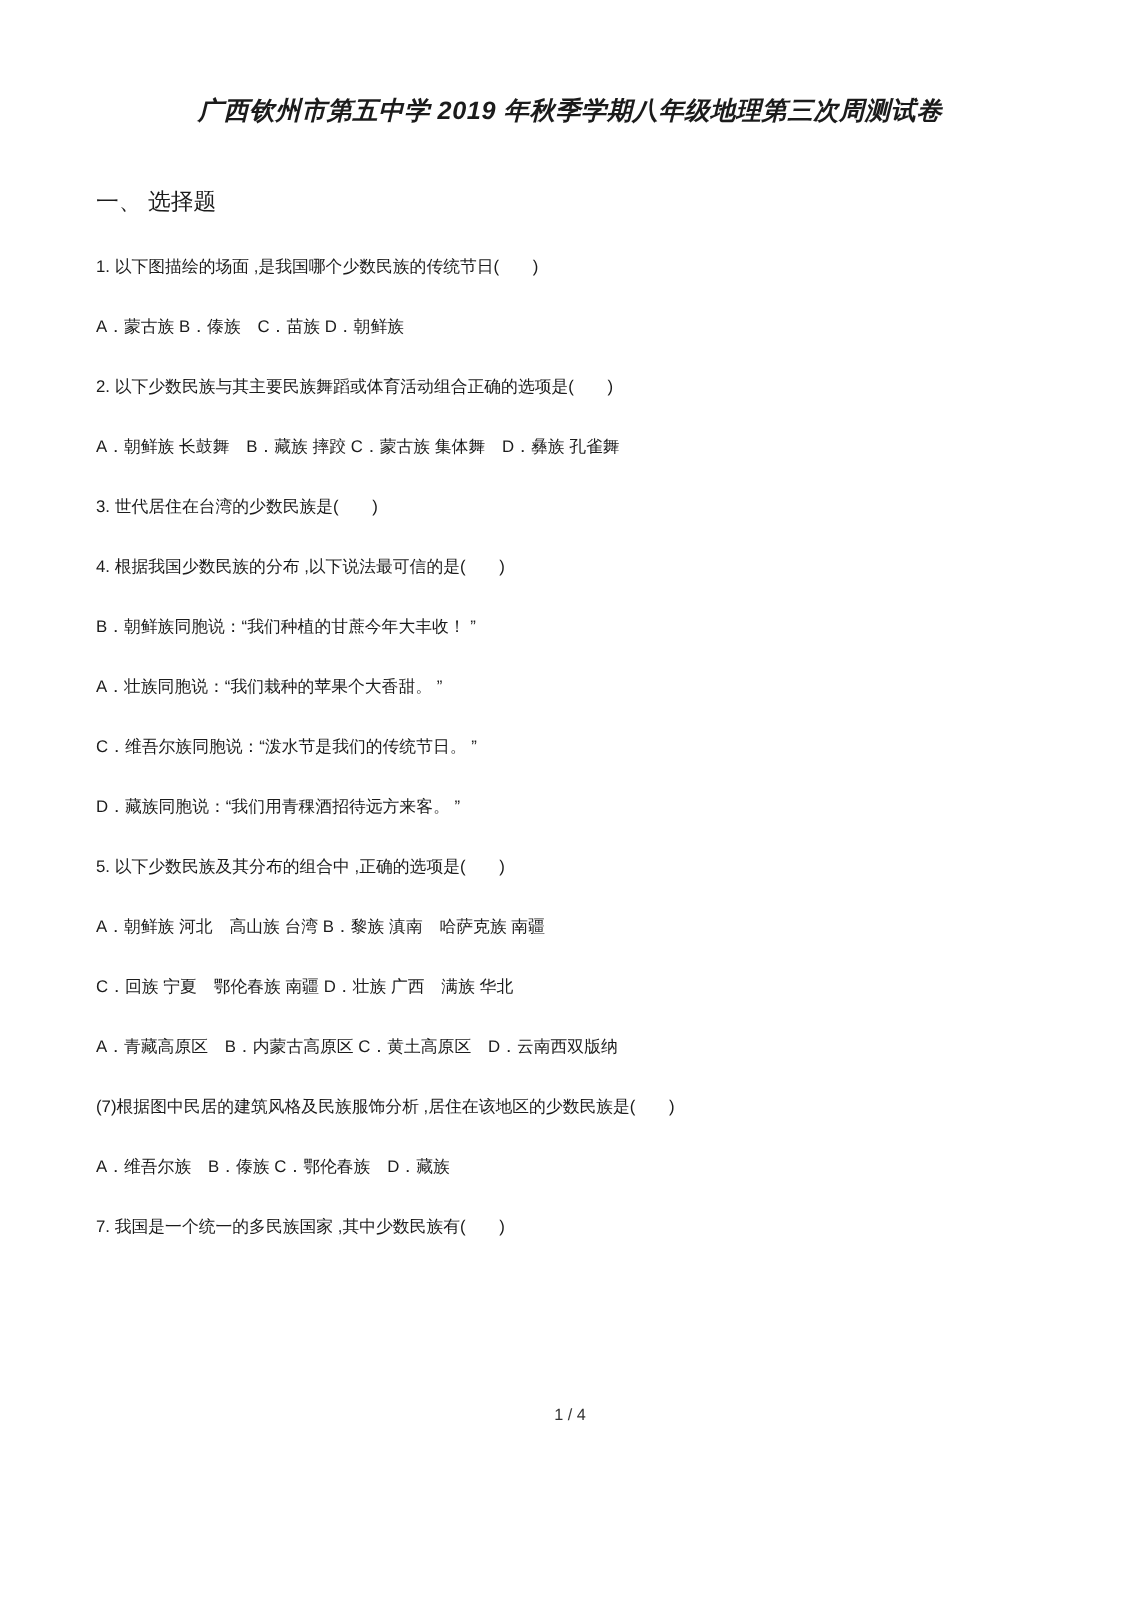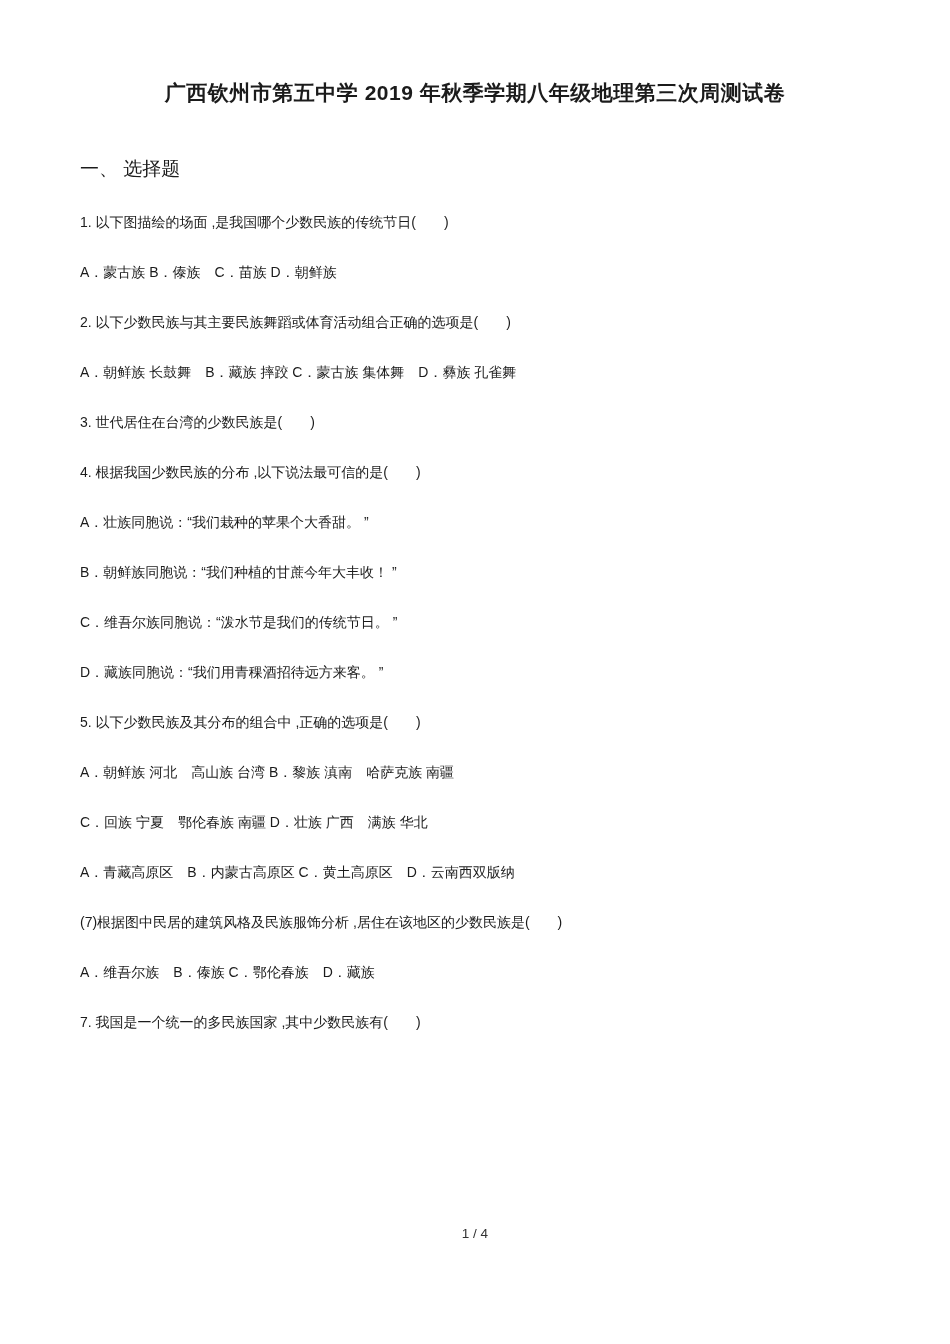--- a/index.html
+++ b/index.html
@@ -16,41 +16,42 @@
     overflow: hidden;
   }
   .doc-title {
     padding-top: 80px;
     text-align: center;
     font-size: 21px;
     font-weight: 700;
     line-height: 26px;
     white-space: pre-wrap;
     letter-spacing: 0.5px;
+    font-style: italic;
   }
   .section-heading {
     margin: 50px 80px 0 80px;
     font-size: 19px;
     font-weight: 400;
     line-height: 26px;
     white-space: pre-wrap;
   }
   .content {
     margin: 15px 80px 0 80px;
   }
   .para {
     margin: 0;
     font-size: 14px;
     line-height: 50px;
     white-space: pre-wrap;
     font-weight: 400;
   }
   .footer {
     position: absolute;
-    top: 1226px;
+    top: 1171px;
     left: 0;
     width: 950px;
     text-align: center;
     font-size: 13.5px;
     color: #333333;
   }
 </style>
 </head>
 <body>
 
@@ -58,22 +59,22 @@
 
 <div class="section-heading">一、 选择题</div>
 
 <div class="content">
   <p class="para">1. 以下图描绘的场面 ,是我国哪个少数民族的传统节日(　　)</p>
     <p class="para">A．蒙古族 B．傣族　C．苗族 D．朝鲜族</p>
     <p class="para">2. 以下少数民族与其主要民族舞蹈或体育活动组合正确的选项是(　　)</p>
     <p class="para">A．朝鲜族 长鼓舞　B．藏族 摔跤 C．蒙古族 集体舞　D．彝族 孔雀舞</p>
     <p class="para">3. 世代居住在台湾的少数民族是(　　)</p>
     <p class="para">4. 根据我国少数民族的分布 ,以下说法最可信的是(　　)</p>
+    <p class="para">B．朝鲜族同胞说：“我们种植的甘蔗今年大丰收！ ”</p>
     <p class="para">A．壮族同胞说：“我们栽种的苹果个大香甜。 ”</p>
-    <p class="para">B．朝鲜族同胞说：“我们种植的甘蔗今年大丰收！ ”</p>
     <p class="para">C．维吾尔族同胞说：“泼水节是我们的传统节日。 ”</p>
     <p class="para">D．藏族同胞说：“我们用青稞酒招待远方来客。 ”</p>
     <p class="para">5. 以下少数民族及其分布的组合中 ,正确的选项是(　　)</p>
     <p class="para">A．朝鲜族 河北　高山族 台湾 B．黎族 滇南　哈萨克族 南疆</p>
     <p class="para">C．回族 宁夏　鄂伦春族 南疆 D．壮族 广西　满族 华北</p>
     <p class="para">A．青藏高原区　B．内蒙古高原区 C．黄土高原区　D．云南西双版纳</p>
     <p class="para">(7)根据图中民居的建筑风格及民族服饰分析 ,居住在该地区的少数民族是(　　)</p>
     <p class="para">A．维吾尔族　B．傣族 C．鄂伦春族　D．藏族</p>
     <p class="para">7. 我国是一个统一的多民族国家 ,其中少数民族有(　　)</p>
 </div>

